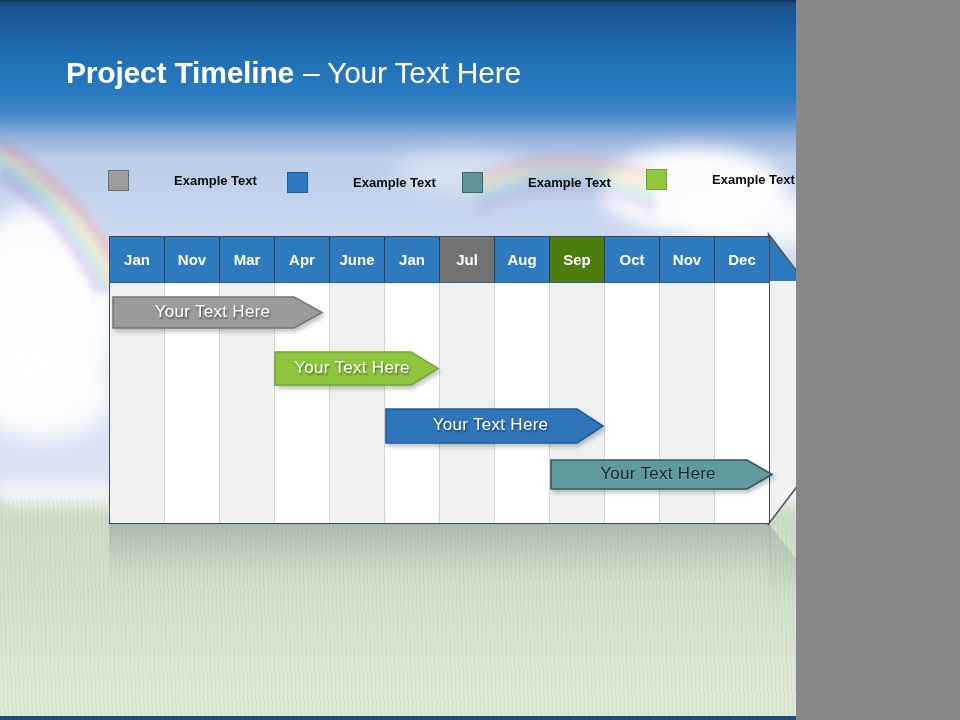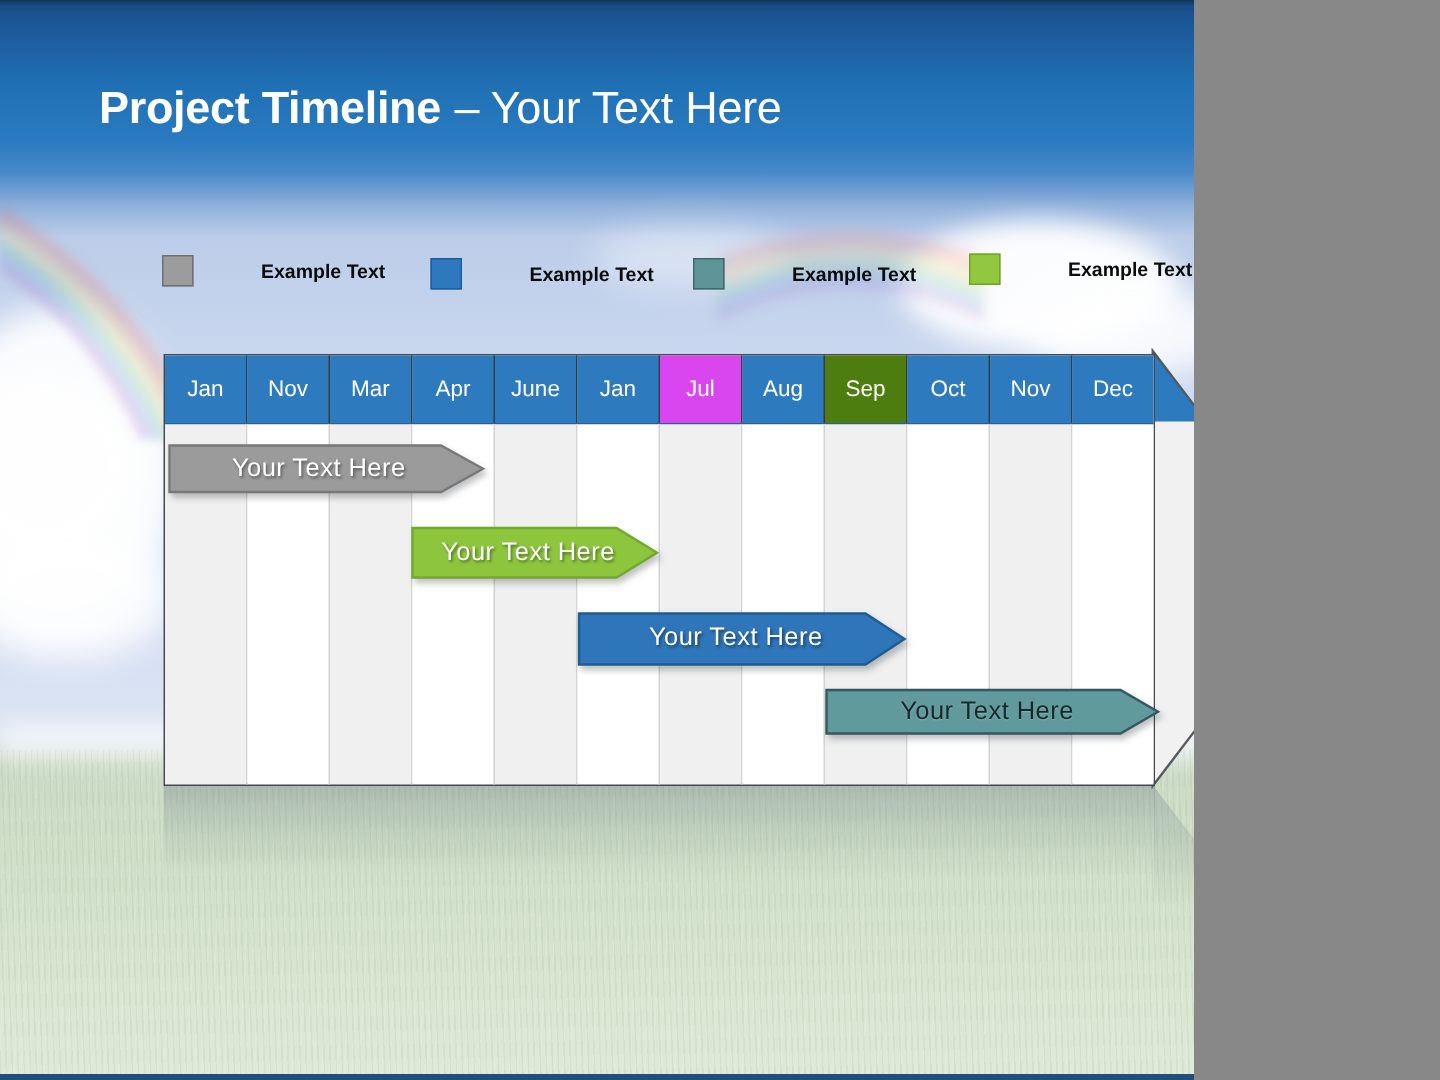--- a/index.html
+++ b/index.html
@@ -64,21 +64,21 @@
   .reflection-rect{position:absolute;left:109px;top:524px;width:661px;height:74px;z-index:2;
     background:linear-gradient(180deg, rgba(96,110,120,.30), rgba(96,110,120,.12) 40%, rgba(96,110,120,0) 82%);}
   .reflection-tip{position:absolute;left:769px;top:524px;width:112px;height:112px;z-index:2;
     background:linear-gradient(180deg, rgba(96,110,120,.26), rgba(96,110,120,0) 72%);
     clip-path:polygon(0 0, 100% 131%, 0 131%);}
 
   
   .arrowhead{position:absolute;left:767px;top:232px;z-index:3;}
   .tl-table{position:absolute;left:109px;top:236px;width:661px;height:288px;z-index:4;
     box-sizing:border-box;border:1.6px solid #45494F;border-bottom-width:2px;background:#fff;}
-  #months{display:flex;height:45px;border-bottom:1px solid #24619E;}
+  #months{display:flex;height:45px;border-bottom:1px solid #24619E;font-weight:bold;}
   .month-cell{flex:1 1 0;display:flex;align-items:center;justify-content:center;
     color:#fff;font-size:15px;border-right:1.6px solid #363E45;cursor:default;}
   .month-cell:last-child{border-right:none;}
   #columns{display:flex;height:240px;}
   .col{flex:1 1 0;border-right:1px solid #D4D4D4;}
   .col:last-child{border-right:none;}
 
   
   .bar{position:absolute;z-index:6;}
   .bar svg{display:block;overflow:visible;filter:drop-shadow(2px 3px 2px rgba(40,45,55,.30));}
@@ -140,21 +140,21 @@
   </svg>
 
   <div class="tl-table">
     <div id="months">
         <div class="month-cell" style="background: rgb(46, 122, 191);">Jan</div>
         <div class="month-cell" style="background: rgb(46, 122, 191);">Nov</div>
         <div class="month-cell" style="background: rgb(46, 122, 191);">Mar</div>
         <div class="month-cell" style="background: rgb(46, 122, 191);">Apr</div>
         <div class="month-cell" style="background: rgb(46, 122, 191);">June</div>
         <div class="month-cell" style="background: rgb(46, 122, 191);">Jan</div>
-        <div class="month-cell" style="background: #d946ef;">Jul</div>
+        <div class="month-cell" style="background: #737373;">Jul</div>
         <div class="month-cell" style="background: rgb(46, 122, 191);">Aug</div>
         <div class="month-cell" style="background: #4d7c0f;">Sep</div>
         <div class="month-cell" style="background: rgb(46, 122, 191);">Oct</div>
         <div class="month-cell" style="background: rgb(46, 122, 191);">Nov</div>
         <div class="month-cell" style="background: rgb(46, 122, 191); text-align: right;">Dec</div>
       </div>
     <div id="columns">
         <div class="col" style="background: rgb(240, 240, 240);"></div>
         <div class="col" style="background: rgb(255, 255, 255);"></div>
         <div class="col" style="background: rgb(240, 240, 240);"></div>

